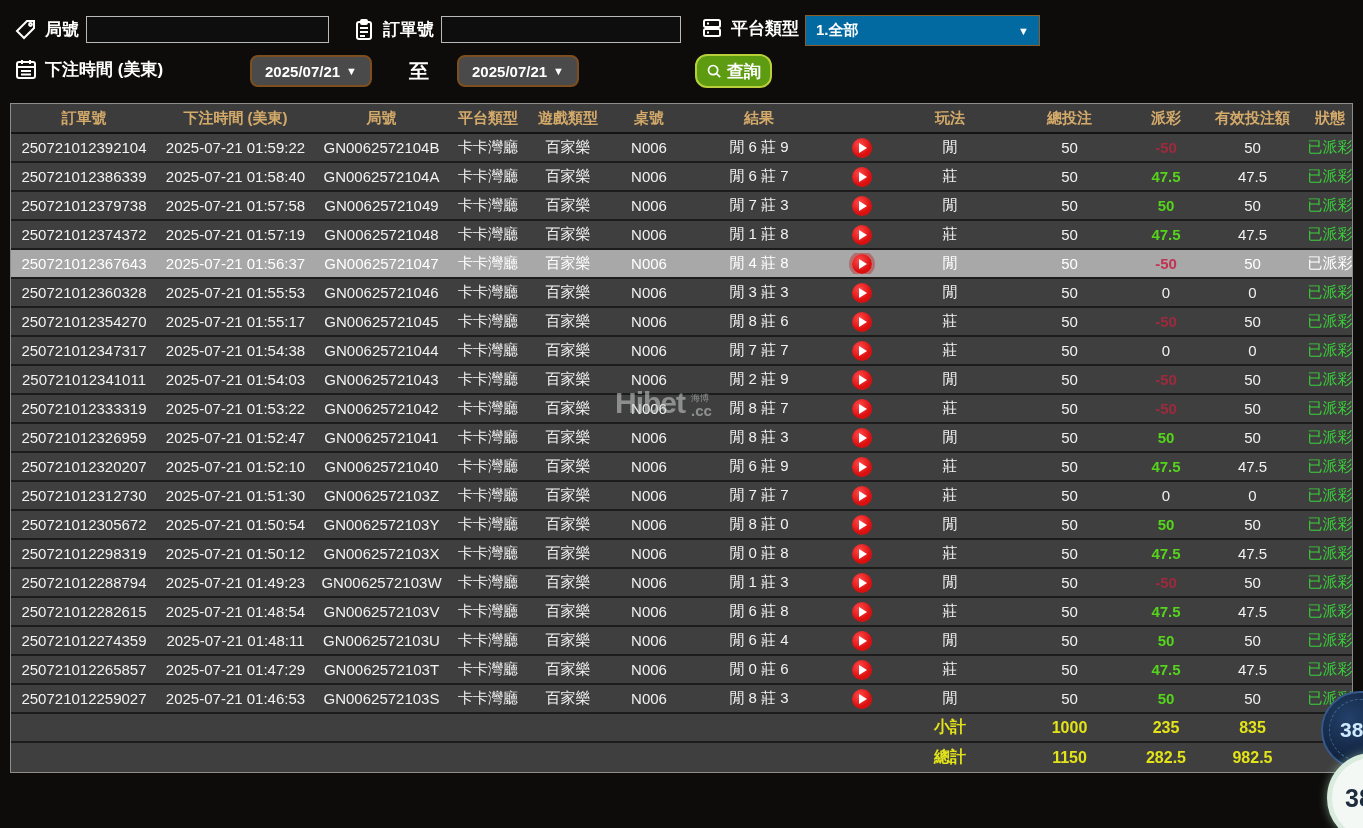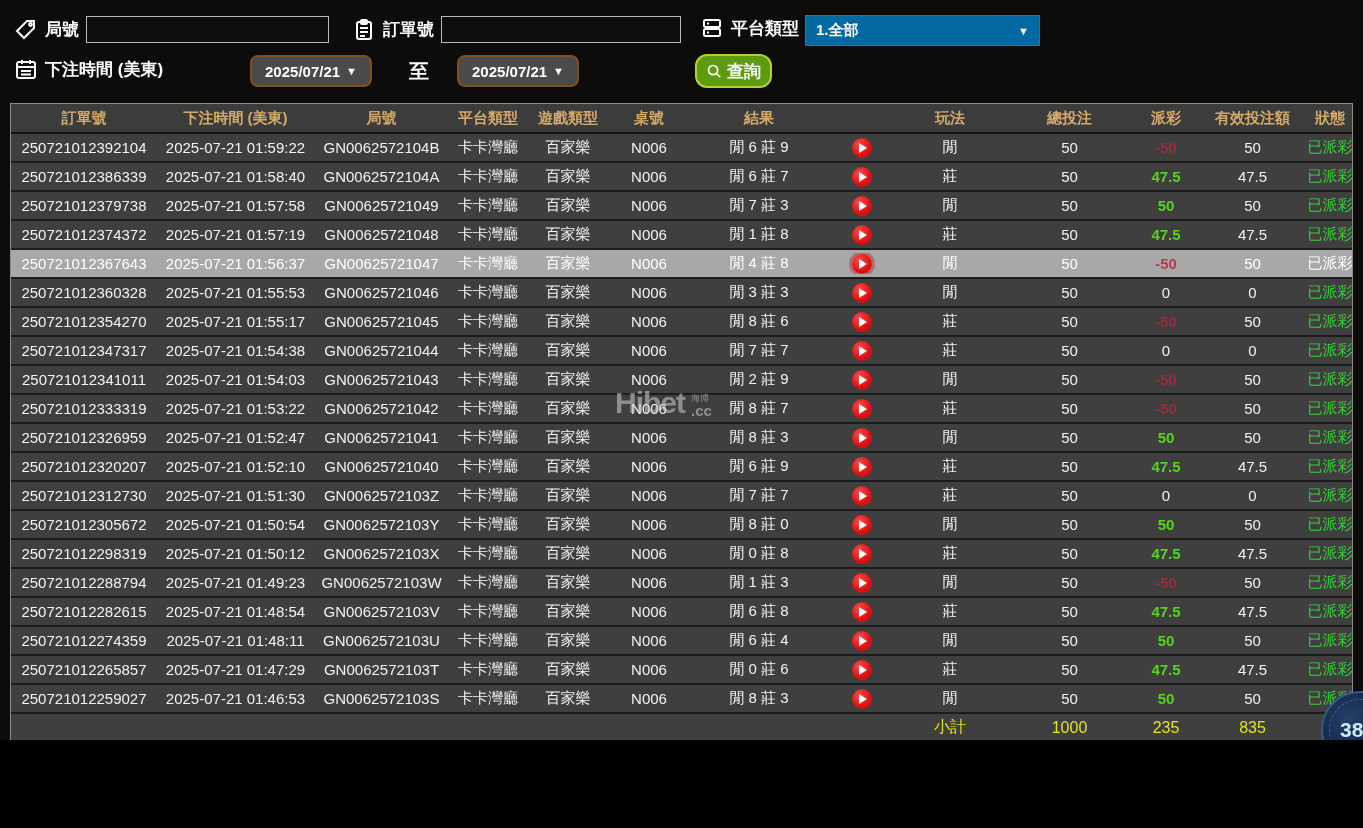--- a/index.html
+++ b/index.html
@@ -1,18 +1,18 @@
 <!DOCTYPE html>
 <html><head>
 <meta charset="utf-8">
 <style>
   * { margin:0; padding:0; box-sizing:border-box; }
   html,body { background:#000; }
   .page{
-    position:relative; width:1363px; height:740px; overflow:hidden;
+    position:relative; width:1363px; height:828px; overflow:hidden;
     background:#0d0c0a;
     font-family:"Liberation Sans","DejaVu Sans",sans-serif;
   }
   
   .fgroup{ position:absolute; display:flex; align-items:center; gap:7px; color:#fff; }
   .flabel{ font-size:17px; font-weight:bold; color:#fff; white-space:nowrap; }
   .ficon{ width:24px; height:24px; display:inline-flex; }
   .ficon svg{ width:24px; height:24px; }
   .txt-input{
     background:#0e0e0e; border:1px solid #b9b9b9; height:27px; color:#eee;
@@ -69,21 +69,21 @@
   .play{
     display:inline-block; width:20px; height:20px; border-radius:50%;
     background:radial-gradient(circle at 38% 32%, #ff4a4a, #dc0f0f 60%);
     position:relative; vertical-align:middle; cursor:pointer;
   }
   .trow.selected .play{ box-shadow:0 0 0 3px rgba(190,40,40,.45); }
   .play::after{
     content:""; position:absolute; left:7px; top:5px;
     border-left:8px solid #fff; border-top:5px solid transparent; border-bottom:5px solid transparent;
   }
-  .total-row .cell{ color:#e3e31a; font-weight:normal; font-size:16px;text-align:center; }
+  .total-row .cell{ color:#e3e31a; font-weight:bold; font-size:16px;text-align:center; }
   
   .watermark{
     position:absolute; left:615px; top:386px; display:flex; align-items:flex-end;
     opacity:.55; color:#cdd2d2; z-index:4; pointer-events:none;
   }
   .wm-brand{ font-size:30px; font-weight:bold; letter-spacing:-1px; }
   .wm-stack{ display:flex; flex-direction:column; line-height:1; margin-left:6px; padding-bottom:2px; }
   .wm-cjk{ font-size:9px; }
   .wm-tld{ font-size:15px; font-weight:bold; }
   

